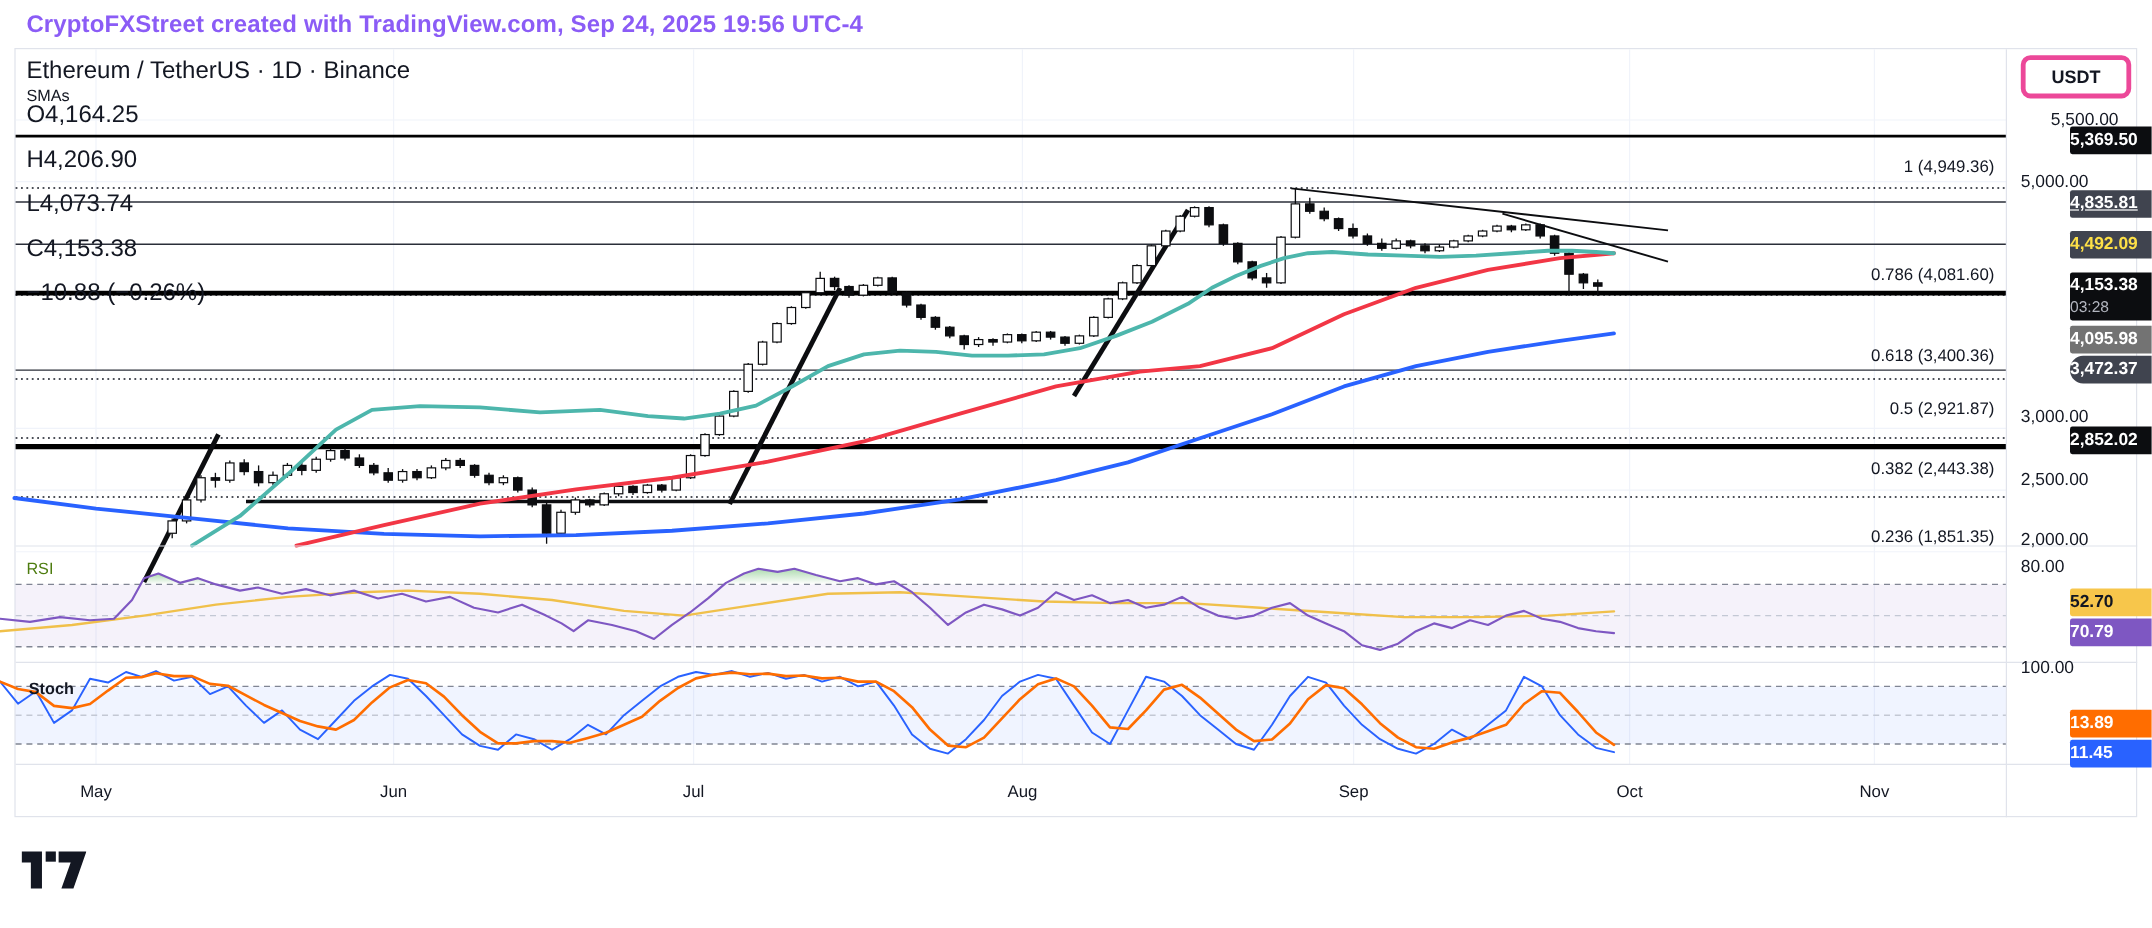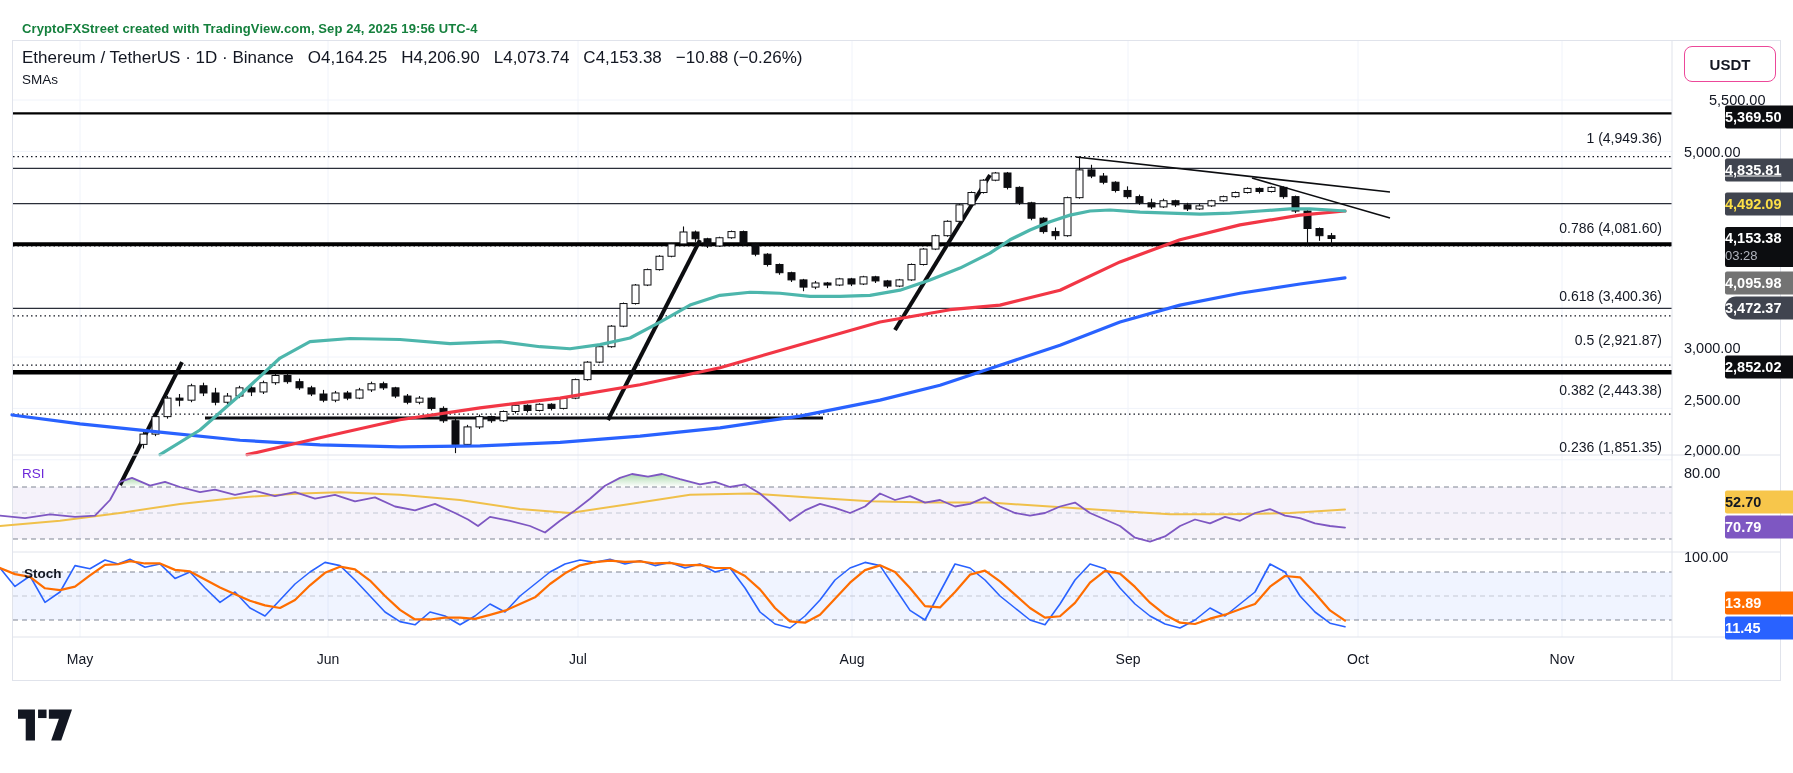--- a/index.html
+++ b/index.html
@@ -1,32 +1,32 @@
 <!DOCTYPE html>
 <html><head>
 <meta charset="utf-8">
 <style>
   * { box-sizing: border-box; margin: 0; padding: 0; }
   html,body { width:1793px; height:773px; background:#fff; font-family:"Liberation Sans", sans-serif; overflow:hidden; position:relative; }
   .abs { position:absolute; }
-  #attribution { left:22px; top:21px; font-size:13px; font-weight:600; color:#15803d; letter-spacing:.1px; }
+  #attribution { left:22px; top:10px; font-size:20px; font-weight:600; color:#8b5cf6; letter-spacing:.1px; }
   #chart-frame { left:12px; top:40px; width:1769px; height:641px; border:1px solid #e0e3eb; background:#fff; }
   #chart-svg { left:0; top:0; }
-  #legend { left:22px; top:48px; font-size:17px; color:#131722; display:flex; gap:14px; align-items:flex-end; white-space:nowrap; z-index:5; }
+  #legend { left:22px; top:48px; font-size:20px; color:#131722; display:flex; gap:14px; align-items:flex-start; white-space:nowrap; z-index:5;flex-direction:column; }
   #legend .sym { font-weight:500; }
   #legend .kv b { font-weight:400; }
   #legend .kv { font-weight:500; }
   #sma-label { left:22px; top:72px; font-size:13.5px; color:#131722; z-index:5; }
-  #usdt-btn { left:1684px; top:46px; width:92px; height:36px; border:1px solid #ec4899; border-radius:8px; background:#fff; display:flex; align-items:center; justify-content:center; font-size:15px; font-weight:600; color:#131722; z-index:6; cursor:pointer; }
+  #usdt-btn { left:1684px; top:46px; width:92px; height:36px; border:4px solid #ec4899; border-radius:8px; background:#fff; display:flex; align-items:center; justify-content:center; font-size:15px; font-weight:600; color:#131722; z-index:6; cursor:pointer; }
   .tick { position:absolute; left:1684px; transform:translateY(-50%); font-size:14.5px; font-weight:500; color:#131722; white-space:nowrap; }
   .badge { position:absolute; left:1725px; width:82px; transform:translateY(-50%); border-radius:2px; text-align:left; font-size:14.5px; font-weight:700; padding:3px 0; line-height:17px; z-index:4; }
   .badge .sub { font-size:13px; font-weight:500; color:#b2b5be; display:block; }
   .fib-label { position:absolute; right:131px; transform:translateY(-50%); font-size:14px; color:#131722; white-space:nowrap; z-index:3; }
   .month { position:absolute; top:651px; transform:translateX(-50%); font-size:14px; font-weight:500; color:#131722; }
-  #rsi-label { left:22px; top:466px; font-size:13.5px; font-weight:500; color:#6d28d9; z-index:5; }
+  #rsi-label { left:22px; top:466px; font-size:13.5px; font-weight:500; color:#4d7c0f; z-index:5; }
   #stoch-label { left:24px; top:566px; font-size:13.5px; font-weight:700; color:#131722; z-index:5; }
   #footer-logo { left:18px; top:700px; display:flex; align-items:center; gap:10px; color:#131722; text-decoration:none; }
   #footer-logo .wordmark { font-size:31px; font-weight:800; letter-spacing:-0.5px; color:#131722; }
 </style>
 </head>
 <body>
 
 <div class="abs" id="attribution">CryptoFXStreet created with TradingView.com, Sep 24, 2025 19:56 UTC-4</div>
 
 <div class="abs" id="chart-frame"></div>

